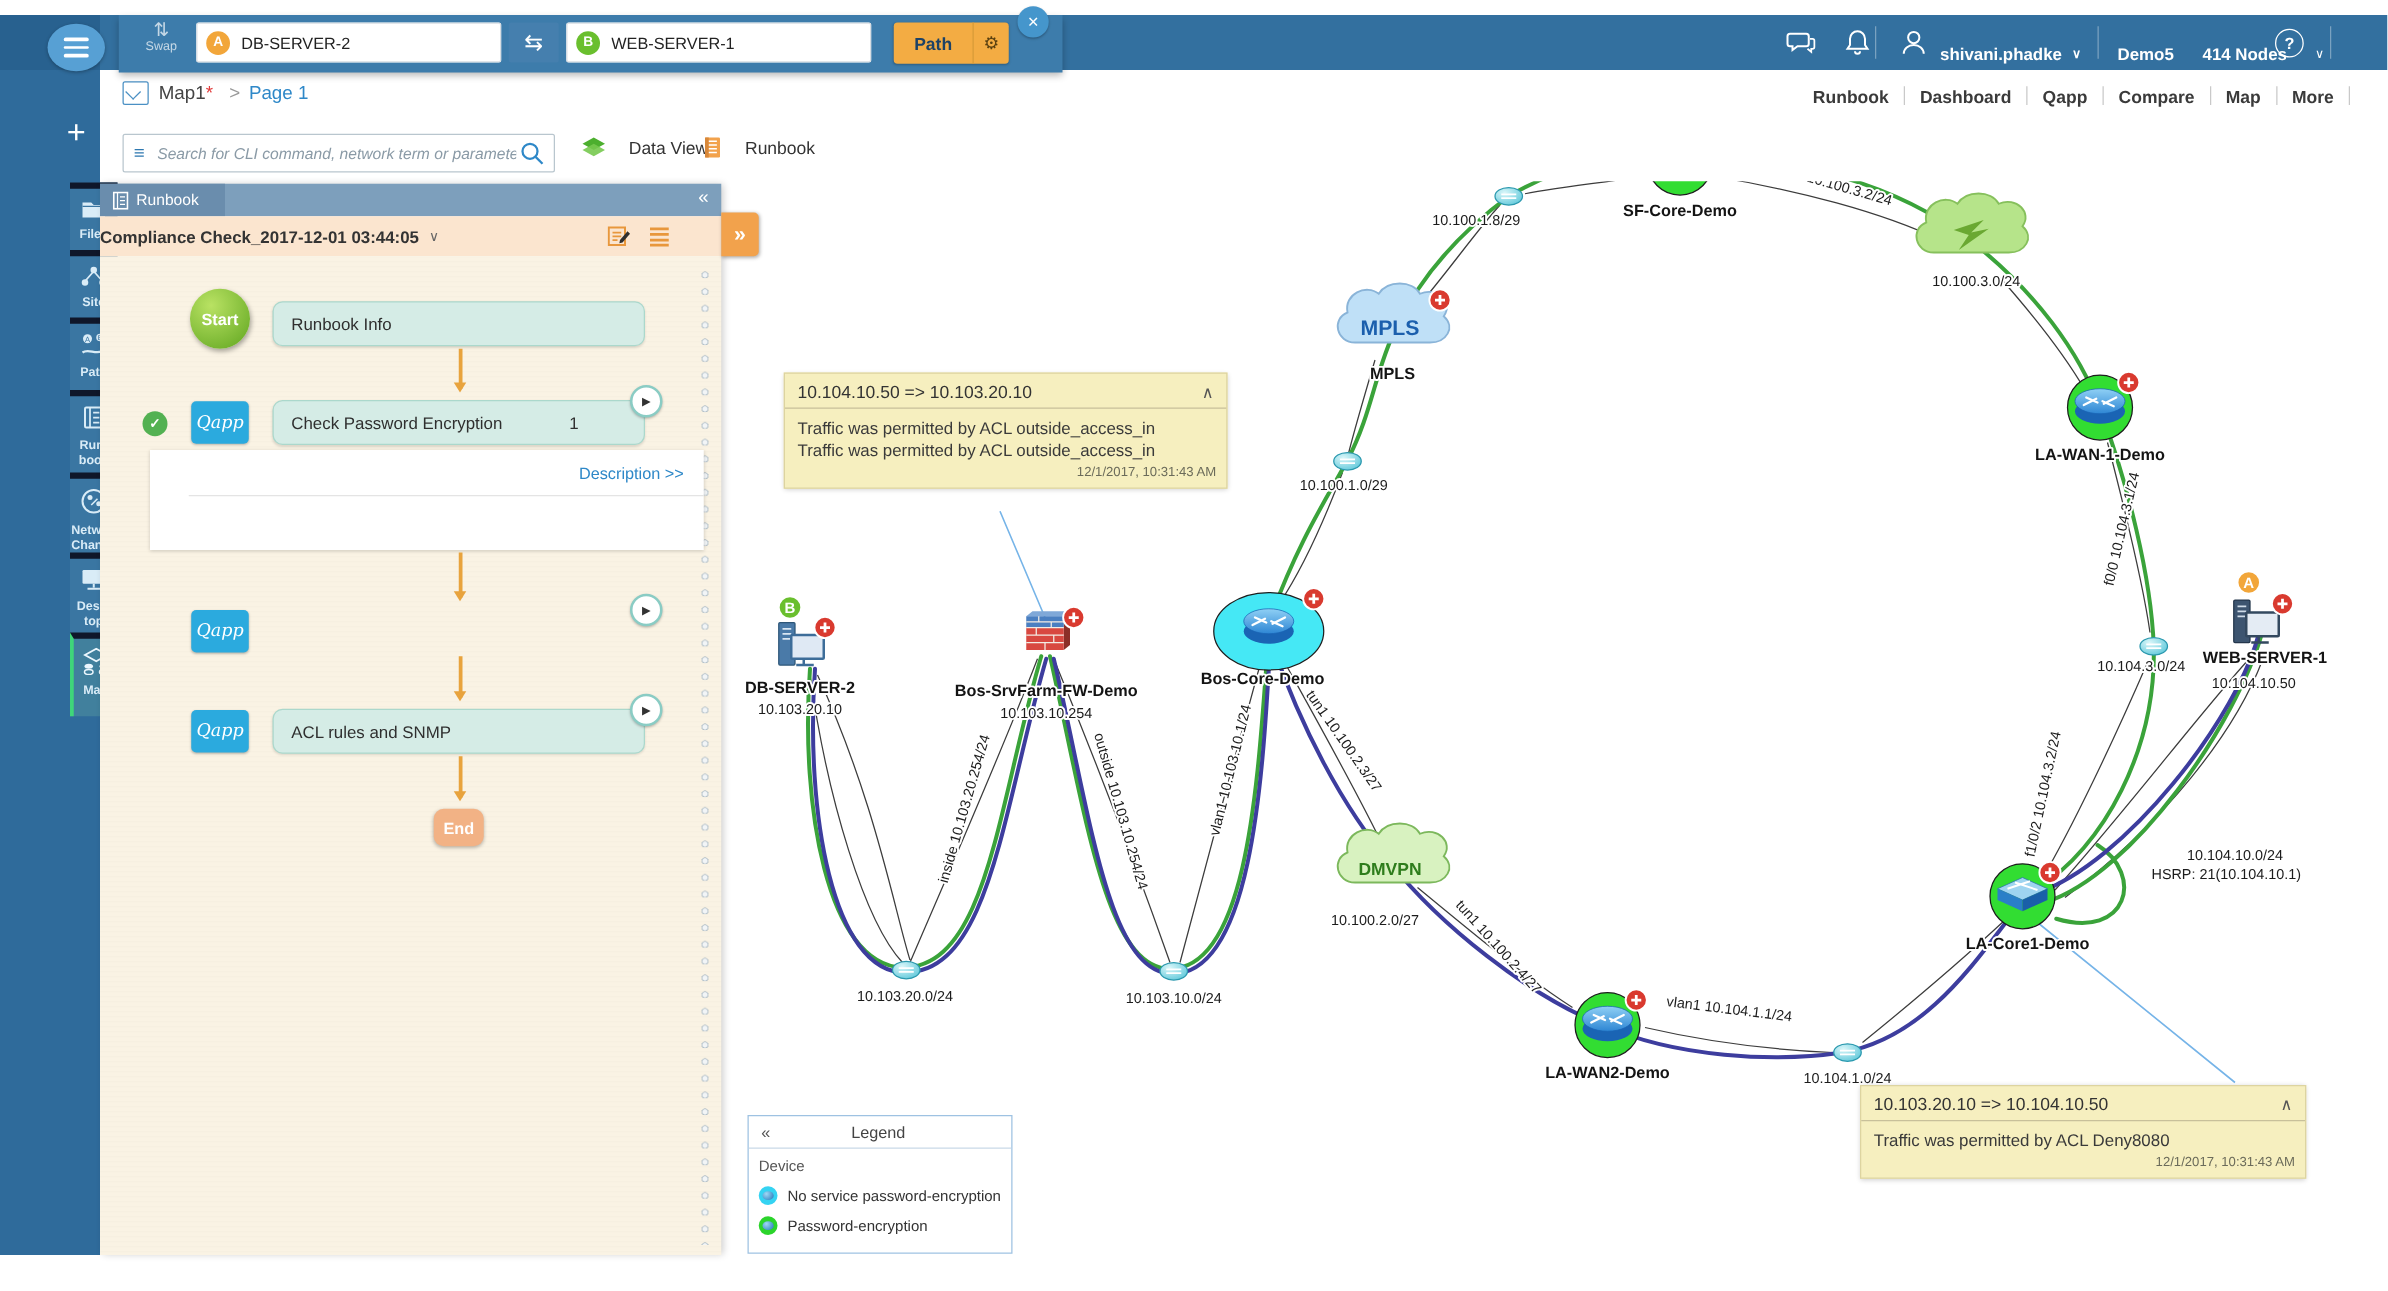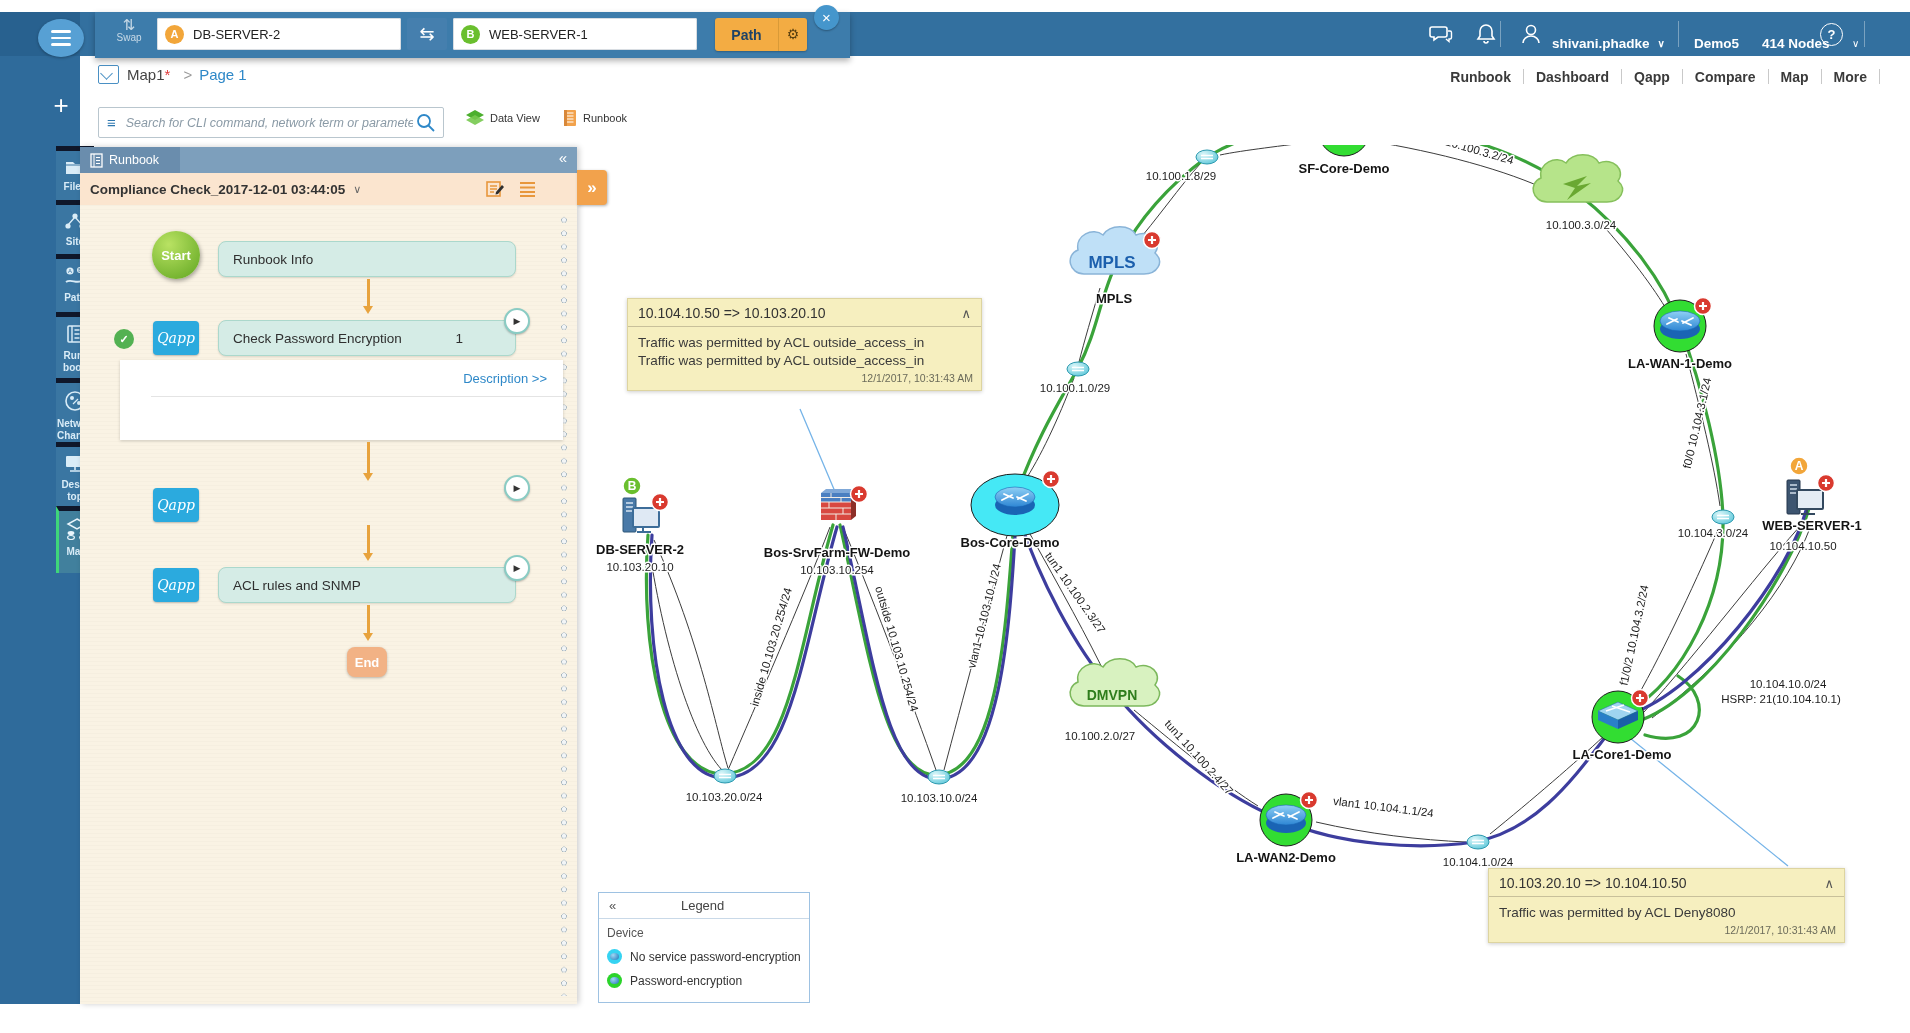--- a/index.html
+++ b/index.html
@@ -37,35 +37,35 @@
   .bcpage{color:#2e88c8;}
   #menu{position:absolute;right:30px;top:0;height:41px;display:flex;align-items:center;gap:0;}
   #menu .mi{font-size:14px;font-weight:600;color:#3a3a3a;padding:0 12px;}
   #menu .mdiv{width:1px;height:15px;background:#c9c9c9;}
   
   #row3{position:absolute;left:80px;top:97px;width:1830px;height:48px;background:#fff;z-index:5;}
   #searchbox{position:absolute;left:18px;top:10px;width:344px;height:29px;border:1px solid #b9c6ce;border-radius:2px;display:flex;align-items:center;background:#fff;}
   #searchbox .mi{color:#2e78b0;font-size:15px;margin:0 8px;}
   #searchbox input{flex:1;border:none;outline:none;font-style:italic;font-size:12.5px;color:#444;background:transparent;font-family:"Liberation Sans",sans-serif;}
   #searchbox input::placeholder{color:#8a9aa6;}
-  .tgl{position:absolute;top:12px;display:flex;align-items:center;gap:5px;font-size:11px;color:#333;}
+  .tgl{position:absolute;top:12px;display:flex;align-items:center;gap:18px;font-size:14px;color:#333;}
   
   #sidebar{position:absolute;left:0;top:12px;width:80px;height:992px;background:#2f6b9b;z-index:6;}
   #plusbtn{position:absolute;left:42px;top:76px;width:38px;height:36px;color:#fff;font-size:26px;font-weight:300;text-align:center;line-height:34px;}
   .sbitem{position:absolute;left:56px;width:38px;background:#3a76a2;border-top:5px solid #0f172a;text-align:center;color:#d9ecf7;}
   .sbitem .lab{font-size:10px;line-height:11.5px;padding:2px 1px 4px;font-weight:600;}
   .sbitem svg{margin-top:7px;}
   .sbactive{background:#41809d;border-left:3px solid #3fd67a;width:35px;}
   
   #rbpanel{position:absolute;left:80px;top:147px;width:497px;height:857px;z-index:6;box-shadow:2px 0 6px rgba(0,0,0,.2);}
   #rbhead{height:26px;background:#7d9fbc;position:relative;}
   #rbtab{position:absolute;left:0;top:0;width:100px;height:26px;background:#6a8dad;color:#fff;font-size:12.5px;display:flex;align-items:center;gap:6px;padding-left:10px;box-sizing:border-box;}
   #rbcollapse{position:absolute;right:10px;top:2px;color:#fff;font-size:15px;}
   #rbtitle{height:32px;background:#fbe5cf;display:flex;align-items:center;position:relative;}
-  #rbtitle .t{font-size:13.5px;font-weight:bold;color:#333;margin-left:10px;}
+  #rbtitle .t{font-size:13.5px;font-weight:bold;color:#333;}
   #rbtitle .caret{color:#666;margin-left:8px;font-size:11px;}
   .rbticon{position:absolute;top:7px;width:19px;height:18px;}
   #rbbody{position:relative;height:799px;background:#faf3e4;background-image:linear-gradient(rgba(0,0,0,.015) 1px,transparent 1px);background-size:4px 4px;}
   #spiral{position:absolute;right:4px;top:8px;width:18px;bottom:8px;background-image:radial-gradient(circle 4px at 9px 7px,#f2f5f7 45%,#9fb0bc 65%,rgba(0,0,0,0) 72%);background-size:18px 13.4px;background-repeat:repeat-y;}
   #startc{position:absolute;left:72px;top:26px;width:48px;height:48px;border-radius:50%;background:radial-gradient(circle at 35% 28%,#b9e263,#5fa51f);color:#fff;font-weight:bold;font-size:13px;display:flex;align-items:center;justify-content:center;box-shadow:1px 2px 4px rgba(0,0,0,.35);}
   .stepbox{position:absolute;left:138px;width:298px;height:36px;background:#d5ece6;border:1px solid #abd8cc;border-radius:8px;font-size:13.5px;color:#2f2f2f;display:flex;align-items:center;padding-left:14px;box-sizing:border-box;box-shadow:0 1px 2px rgba(0,0,0,.12);}
   .stepcount{position:absolute;right:52px;font-size:13.5px;color:#2f2f2f;}
   .qapp{position:absolute;left:73px;width:46px;height:34px;background:#2baade;border-radius:4px;color:#fff;display:flex;align-items:center;justify-content:center;font-family:"DejaVu Serif",serif;font-style:italic;font-size:14px;box-shadow:0 1px 2px rgba(0,0,0,.25);}
   .chk{position:absolute;left:34px;width:20px;height:20px;border-radius:50%;background:#53b152;color:#fff;font-size:11px;font-weight:bold;text-align:center;line-height:20px;}
   .play{position:absolute;left:424px;width:26px;height:26px;border-radius:50%;background:#fff;border:2px solid #8accc4;color:#333;font-size:9px;text-align:center;line-height:23px;box-shadow:0 1px 2px rgba(0,0,0,.25);box-sizing:border-box;}

